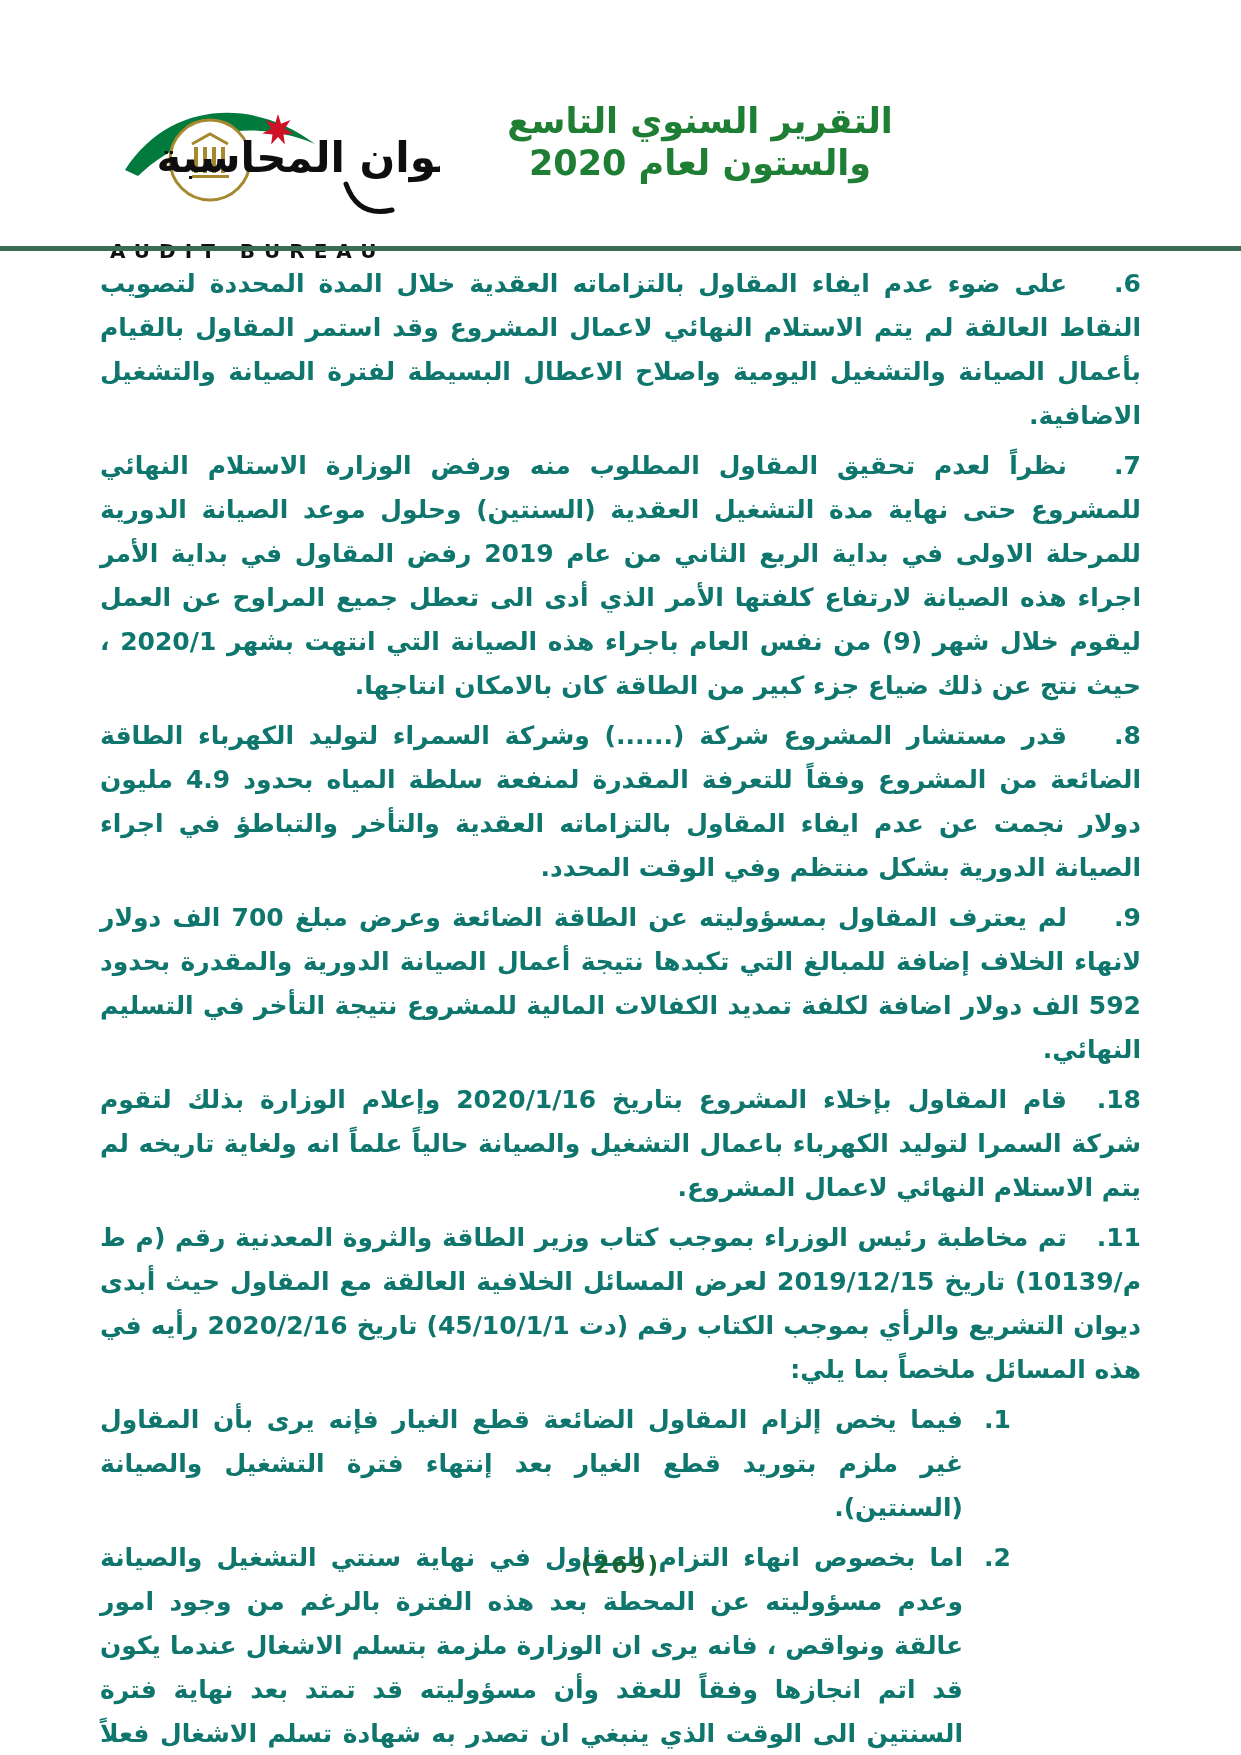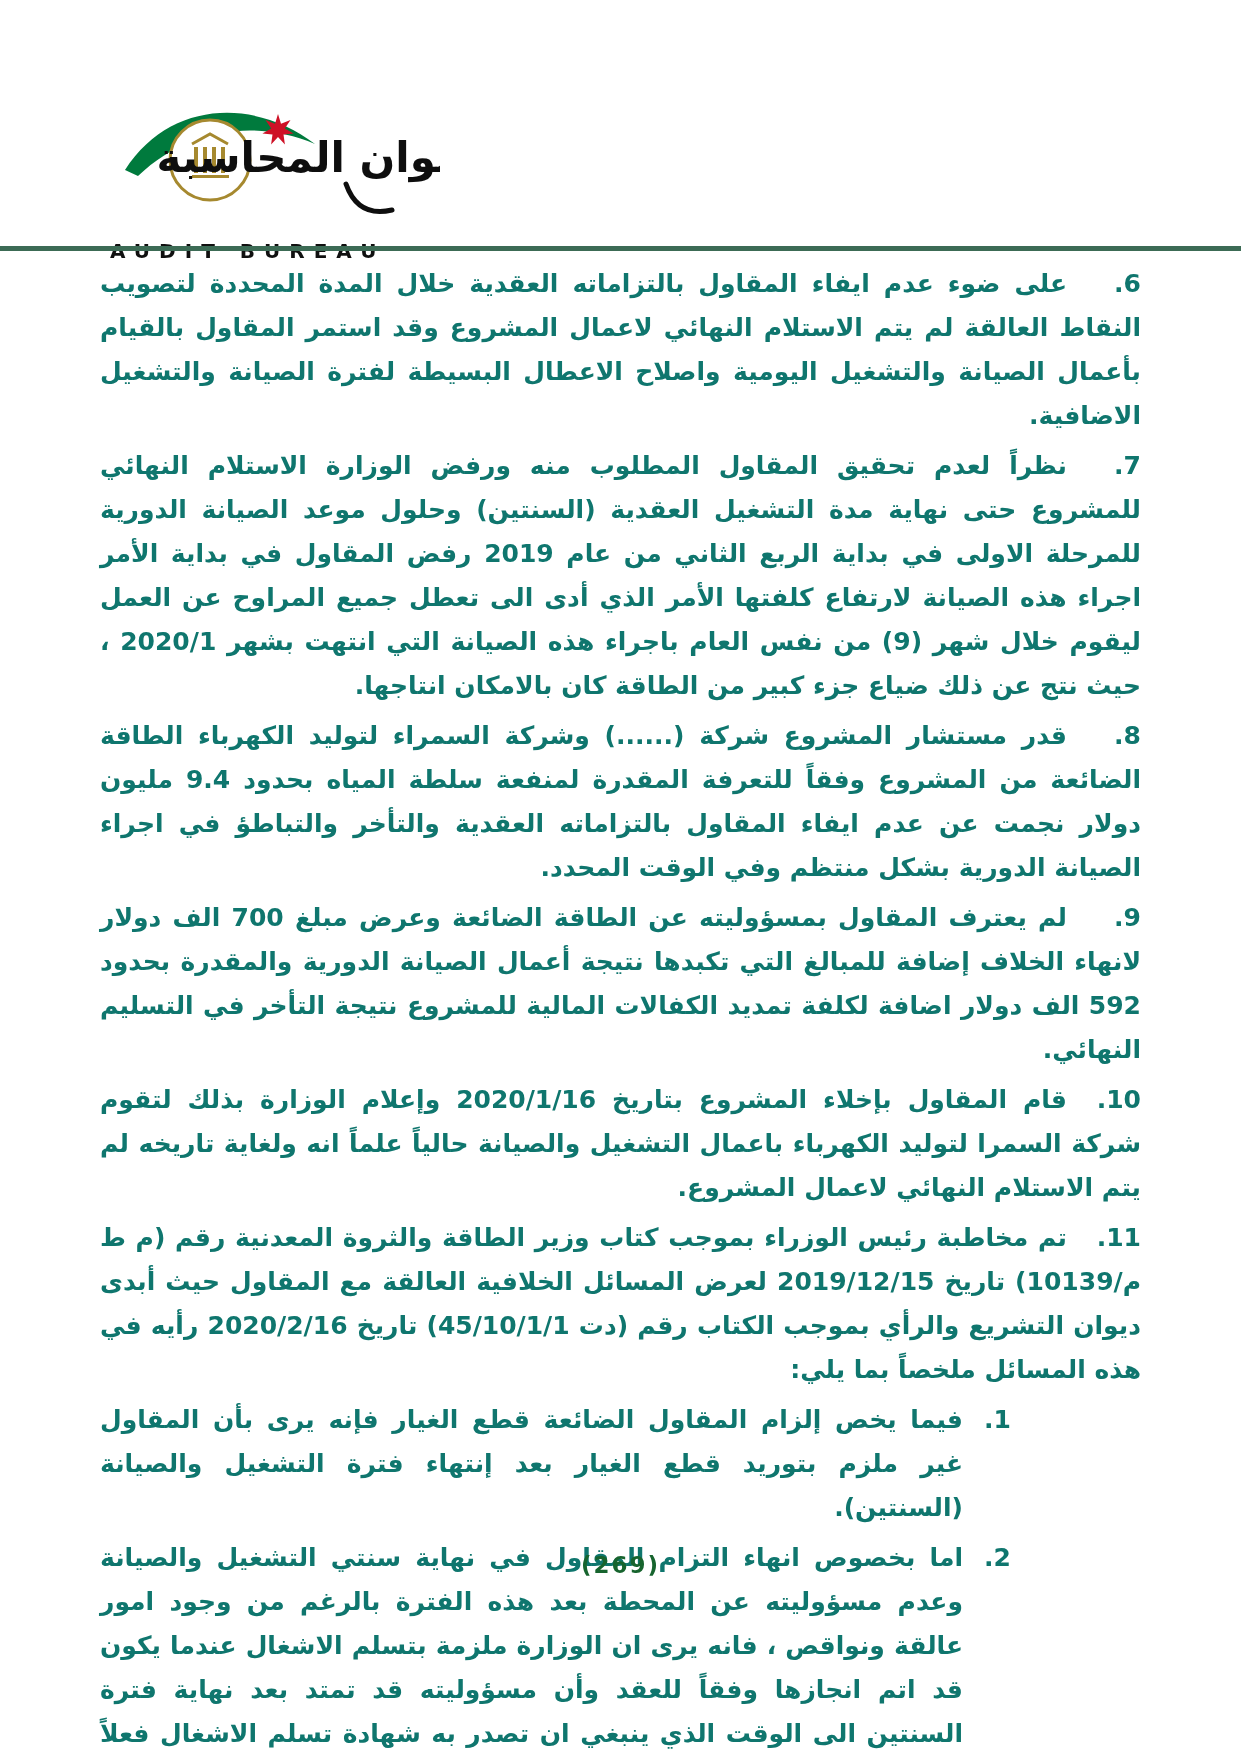--- a/index.html
+++ b/index.html
@@ -66,35 +66,36 @@
       <rect x="82" y="123" width="37" height="3" fill="#a6892f"></rect>
 
       <polygon points="168,62 171,71.7 180.5,68 174.8,76.4 183.6,81.6 173.5,82.4 174.9,92.4 168,85 161.1,92.4 162.5,82.4 152.4,81.6 161.2,76.4 155.5,68 165,71.7" fill="#ce1126"></polygon>
 
       <text x="205" y="120" text-anchor="middle" font-size="42" font-weight="bold" font-family="DejaVu Sans, sans-serif" fill="#0e0e0e" direction="rtl">ديوان المحاسبة</text>
       <path d="M236,132 Q248,166 282,158" fill="none" stroke="#0e0e0e" stroke-width="5" stroke-linecap="round"></path>
     </svg>
     <div class="logo-latin">AUDIT BUREAU</div>
   </div>
 
+  <div class="report-title">التقرير السنوي التاسع والستون لعام 2020</div>
 
   <div class="rule"></div>
 </div>
 
 <div class="content">
 
   <div class="item"><span class="num">6.</span><span>على ضوء عدم ايفاء المقاول بالتزاماته العقدية خلال المدة المحددة لتصويب النقاط العالقة لم يتم الاستلام النهائي لاعمال المشروع وقد استمر المقاول بالقيام بأعمال الصيانة والتشغيل اليومية واصلاح الاعطال البسيطة لفترة الصيانة والتشغيل الاضافية.</span></div>
 
   <div class="item"><span class="num">7.</span><span>نظراً لعدم تحقيق المقاول المطلوب منه ورفض الوزارة الاستلام النهائي للمشروع حتى نهاية مدة التشغيل العقدية (السنتين) وحلول موعد الصيانة الدورية للمرحلة الاولى في بداية الربع الثاني من عام 2019 رفض المقاول في بداية الأمر اجراء هذه الصيانة لارتفاع كلفتها الأمر الذي أدى الى تعطل جميع المراوح عن العمل ليقوم خلال شهر (9) من نفس العام باجراء هذه الصيانة التي انتهت بشهر 2020/1 ، حيث نتج عن ذلك ضياع جزء كبير من الطاقة كان بالامكان انتاجها.</span></div>
 
-  <div class="item"><span class="num">8.</span><span>قدر مستشار المشروع شركة (......) وشركة السمراء لتوليد الكهرباء الطاقة الضائعة من المشروع وفقاً للتعرفة المقدرة لمنفعة سلطة المياه بحدود 9.4 مليون دولار نجمت عن عدم ايفاء المقاول بالتزاماته العقدية والتأخر والتباطؤ في اجراء الصيانة الدورية بشكل منتظم وفي الوقت المحدد.</span></div>
+  <div class="item"><span class="num">8.</span><span>قدر مستشار المشروع شركة (......) وشركة السمراء لتوليد الكهرباء الطاقة الضائعة من المشروع وفقاً للتعرفة المقدرة لمنفعة سلطة المياه بحدود 4.9 مليون دولار نجمت عن عدم ايفاء المقاول بالتزاماته العقدية والتأخر والتباطؤ في اجراء الصيانة الدورية بشكل منتظم وفي الوقت المحدد.</span></div>
 
   <div class="item"><span class="num">9.</span><span>لم يعترف المقاول بمسؤوليته عن الطاقة الضائعة وعرض مبلغ 700 الف دولار لانهاء الخلاف إضافة للمبالغ التي تكبدها نتيجة أعمال الصيانة الدورية والمقدرة بحدود 592 الف دولار اضافة لكلفة تمديد الكفالات المالية للمشروع نتيجة التأخر في التسليم النهائي.</span></div>
 
-  <div class="item"><span class="num">10.</span><span>قام المقاول بإخلاء المشروع بتاريخ 2020/1/16 وإعلام الوزارة بذلك لتقوم شركة السمرا لتوليد الكهرباء باعمال التشغيل والصيانة حالياً علماً انه ولغاية تاريخه لم يتم الاستلام النهائي لاعمال المشروع.</span></div>
+  <div class="item"><span class="num">18.</span><span>قام المقاول بإخلاء المشروع بتاريخ 2020/1/16 وإعلام الوزارة بذلك لتقوم شركة السمرا لتوليد الكهرباء باعمال التشغيل والصيانة حالياً علماً انه ولغاية تاريخه لم يتم الاستلام النهائي لاعمال المشروع.</span></div>
 
   <div class="item"><span class="num">11.</span><span>تم مخاطبة رئيس الوزراء بموجب كتاب وزير الطاقة والثروة المعدنية رقم (م ط م/10139) تاريخ 2019/12/15 لعرض المسائل الخلافية العالقة مع المقاول حيث أبدى ديوان التشريع والرأي بموجب الكتاب رقم (دت 45/10/1/1) تاريخ 2020/2/16 رأيه في هذه المسائل ملخصاً بما يلي:</span></div>
 
   <div class="subitem"><span class="subnum">1.</span><span>فيما يخص إلزام المقاول الضائعة قطع الغيار فإنه يرى بأن المقاول غير ملزم بتوريد قطع الغيار بعد إنتهاء فترة التشغيل والصيانة (السنتين).</span></div>
 
   <div class="subitem"><span class="subnum">2.</span><span>اما بخصوص انهاء التزام المقاول في نهاية سنتي التشغيل والصيانة وعدم مسؤوليته عن المحطة بعد هذه الفترة بالرغم من وجود امور عالقة ونواقص ، فانه يرى ان الوزارة ملزمة بتسلم الاشغال عندما يكون قد اتم انجازها وفقاً للعقد وأن مسؤوليته قد تمتد بعد نهاية فترة السنتين الى الوقت الذي ينبغي ان تصدر به شهادة تسلم الاشغال فعلاً او حكماً ولا يعتبر المقاول بأنه قد اتم التزاماته إلّا بعد قيام الوزارة بإصدار شهادة الأداء.</span></div>
 
 </div>
 
 <div class="page-number">(269)</div>

